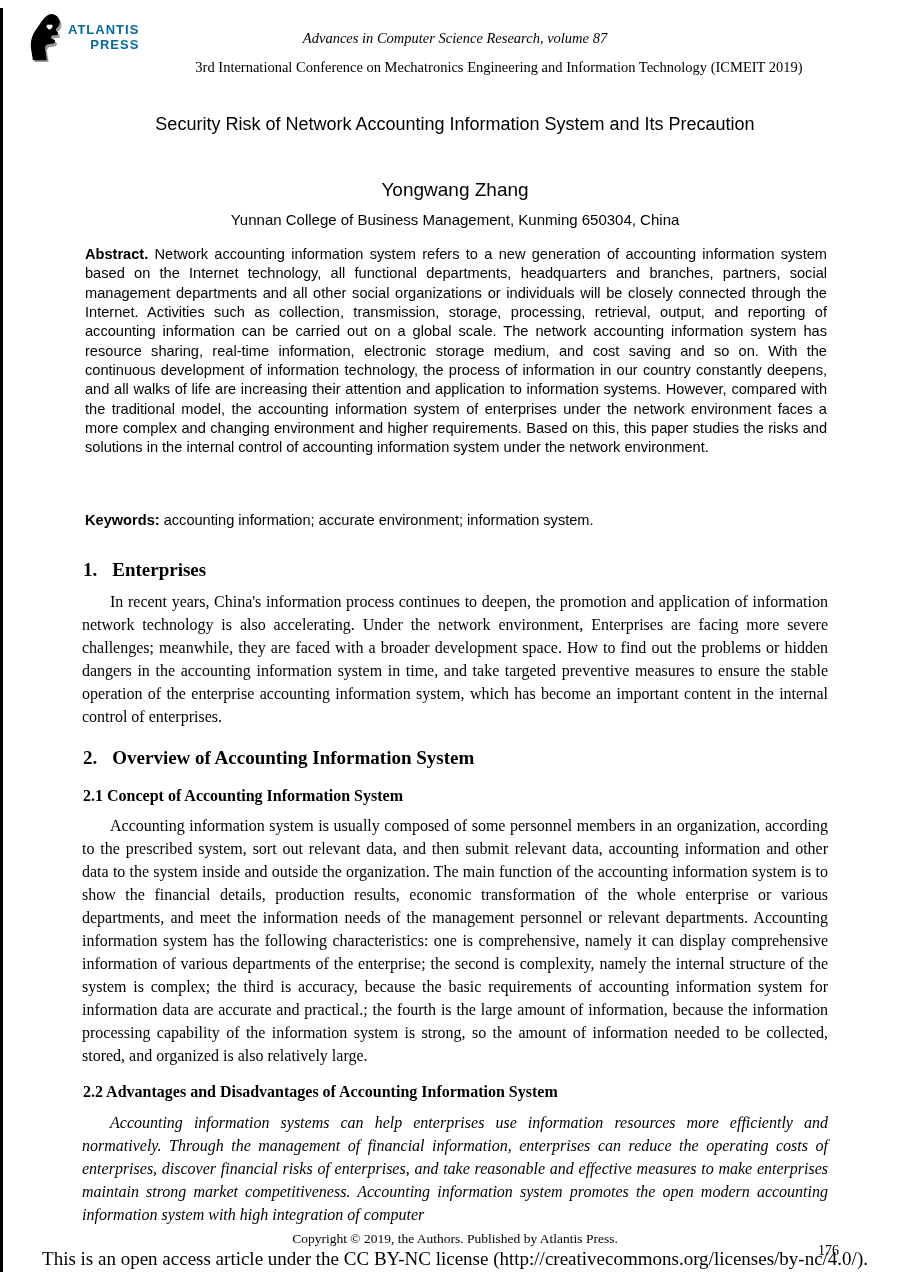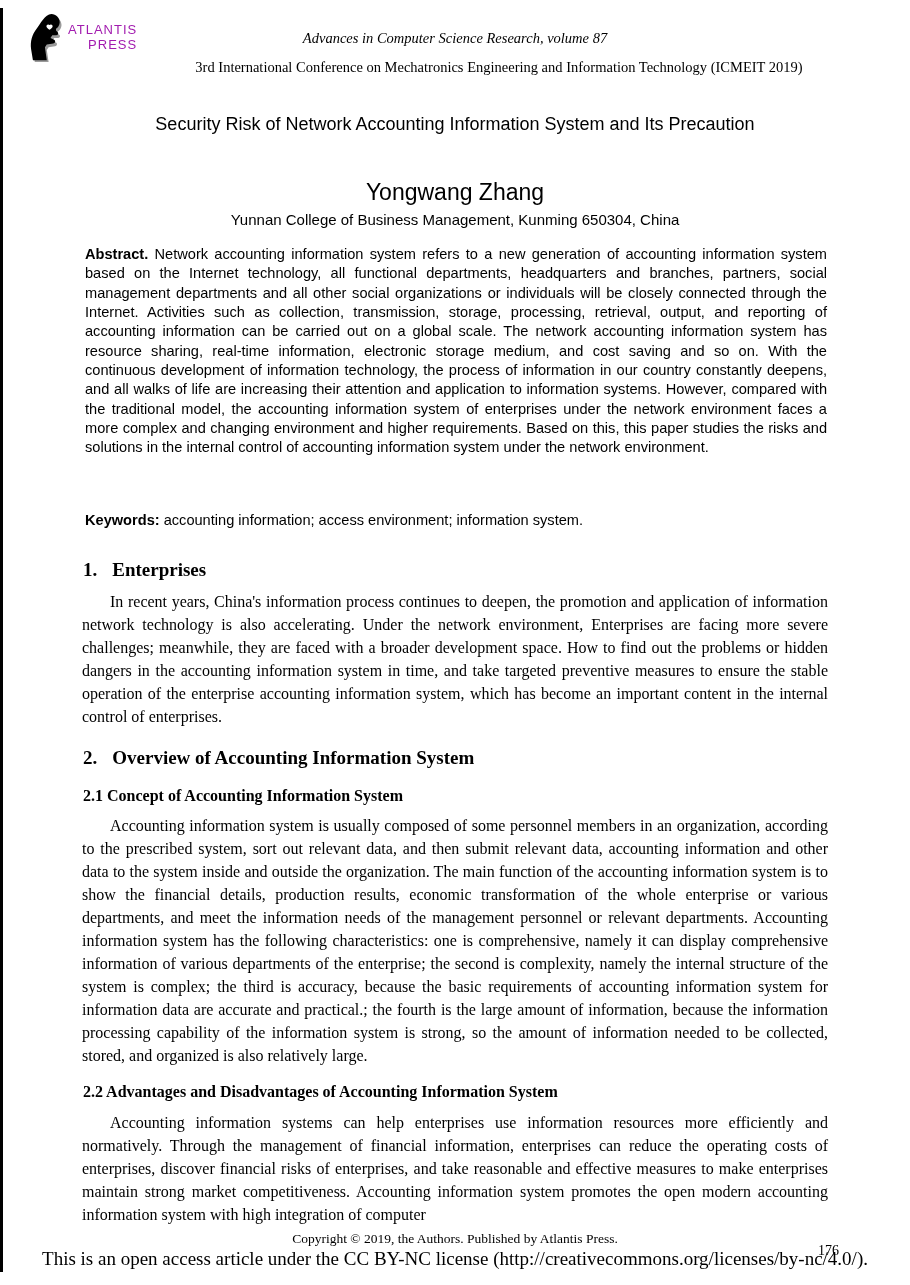--- a/index.html
+++ b/index.html
@@ -13,43 +13,43 @@
   }
   .edge-line{
     position:absolute;left:0;top:8px;width:3px;height:1264px;
     background:#000;
   }
   
   .logo{position:absolute;left:25px;top:14px;display:flex;align-items:flex-start;}
   .logo svg{display:block;}
   .logo-text{
     font-family:"Liberation Sans", sans-serif;
-    font-weight:normal;font-size:13px;line-height:15px;
-    letter-spacing:1px;color:#a21caf;text-align:right;margin-left:5px;margin-top:8px;
+    font-weight:bold;font-size:13px;line-height:15px;
+    letter-spacing:1px;color:#0369a1;text-align:right;margin-left:5px;margin-top:8px;
   }
   .journal-line{
     position:absolute;top:30px;left:0;width:100%;
     text-align:center;font-style:italic;font-size:14.5px;
   }
   .conference-line{
     position:absolute;top:59px;left:0;width:100%;
     text-align:center;font-size:14.5px;padding-left:44px;
   }
   
   .paper-title{
     position:absolute;top:110px;left:75px;width:760px;
     text-align:center;
     font-family:"Liberation Sans", sans-serif;
     font-weight:normal;font-size:18px;line-height:28px;
   }
   .author{
     position:absolute;top:179px;left:0;width:100%;
     text-align:center;
     font-family:"Liberation Sans", sans-serif;
-    font-size:23px;
+    font-size:19px;
   }
   .affiliation{
     position:absolute;top:211px;left:0;width:100%;
     text-align:center;
     font-family:"Liberation Sans", sans-serif;
     font-size:15px;
   }
   
   .abstract{
     position:absolute;top:245px;left:85px;width:742px;
@@ -76,21 +76,21 @@
     position:absolute;left:82px;width:746px;
     font-size:16px;line-height:23px;
     text-align:justify;text-indent:28px;
   }
   #sec1-heading{top:559px;}
   #sec1-para{top:590px;}
   #sec2-heading{top:747px;}
   #sec21-heading{top:787px;}
   #sec21-para{top:814px;}
   #sec22-heading{top:1083px;}
-  #sec22-para{top:1111px;}
+  #sec22-para{top:1111px;font-style:italic;}
   
   .footer-line1{
     position:absolute;top:1231px;left:0;width:100%;
     text-align:center;font-size:13.5px;
   }
   .footer-line2{
     position:absolute;top:1248px;left:0;width:100%;
     text-align:center;font-size:19px;
   }
   .page-number{
@@ -121,21 +121,21 @@
 <div class="conference-line">3rd International Conference on Mechatronics Engineering and Information Technology (ICMEIT 2019)</div>
 
 <div class="paper-title">Security Risk of Network Accounting Information System and Its Precaution</div>
 <div class="author">Yongwang Zhang</div>
 <div class="affiliation">Yunnan College of Business Management, Kunming 650304, China</div>
 
 <div class="abstract"><b>Abstract.</b>
 <span>Network accounting information system refers to a new generation of accounting information system based on the Internet technology, all functional departments, headquarters and branches, partners, social management departments and all other social organizations or individuals will be closely connected through the Internet. Activities such as collection, transmission, storage, processing, retrieval, output, and reporting of accounting information can be carried out on a global scale. The network accounting information system has resource sharing, real-time information, electronic storage medium, and cost saving and so on. With the continuous development of information technology, the process of information in our country constantly deepens, and all walks of life are increasing their attention and application to information systems. However, compared with the traditional model, the accounting information system of enterprises under the network environment faces a more complex and changing environment and higher requirements. Based on this, this paper studies the risks and solutions in the internal control of accounting information system under the network environment.</span></div>
 
 <div class="keywords"><b>Keywords:</b>
-<span>accounting information; access environment; information system.</span></div>
+<span>accounting information; accurate environment; information system.</span></div>
 
 <div class="h1" id="sec1-heading"><span class="num">1.</span><span>Enterprises</span></div>
 <div class="para" id="sec1-para">In recent years, China's information process continues to deepen, the promotion and application of information network technology is also accelerating. Under the network environment, Enterprises are facing more severe challenges; meanwhile, they are faced with a broader development space. How to find out the problems or hidden dangers in the accounting information system in time, and take targeted preventive measures to ensure the stable operation of the enterprise accounting information system, which has become an important content in the internal control of enterprises.</div>
 
 <div class="h1" id="sec2-heading"><span class="num">2.</span><span>Overview of Accounting Information System</span></div>
 
 <div class="h2" id="sec21-heading">2.1 Concept of Accounting Information System</div>
 <div class="para" id="sec21-para">Accounting information system is usually composed of some personnel members in an organization, according to the prescribed system, sort out relevant data, and then submit relevant data, accounting information and other data to the system inside and outside the organization. The main function of the accounting information system is to show the financial details, production results, economic transformation of the whole enterprise or various departments, and meet the information needs of the management personnel or relevant departments. Accounting information system has the following characteristics: one is comprehensive, namely it can display comprehensive information of various departments of the enterprise; the second is complexity, namely the internal structure of the system is complex; the third is accuracy, because the basic requirements of accounting information system for information data are accurate and practical.; the fourth is the large amount of information, because the information processing capability of the information system is strong, so the amount of information needed to be collected, stored, and organized is also relatively large.</div>
 
 <div class="h2" id="sec22-heading">2.2 Advantages and Disadvantages of Accounting Information System</div>

